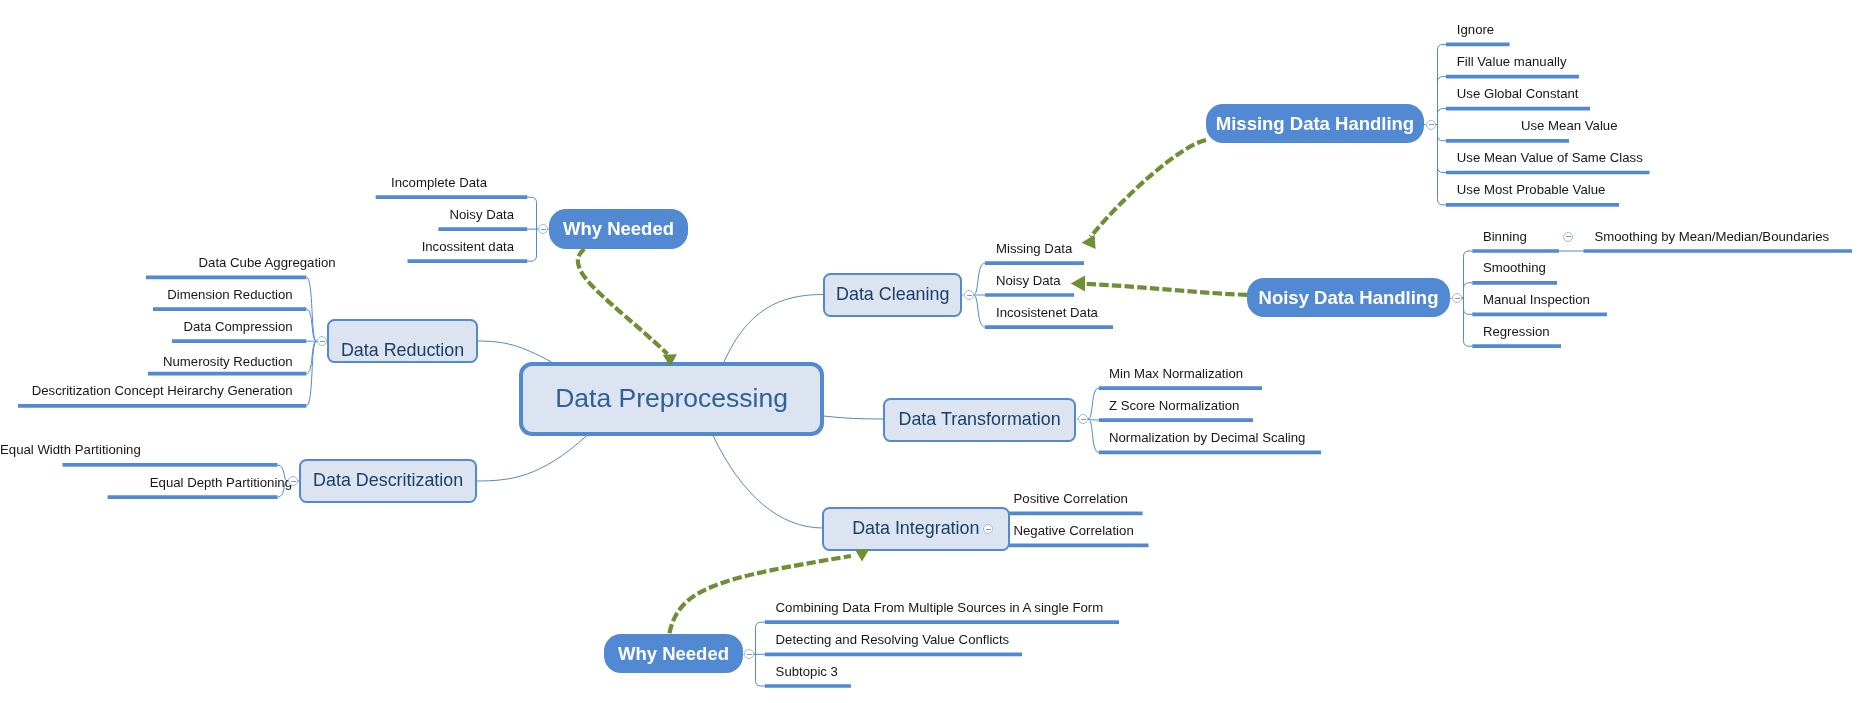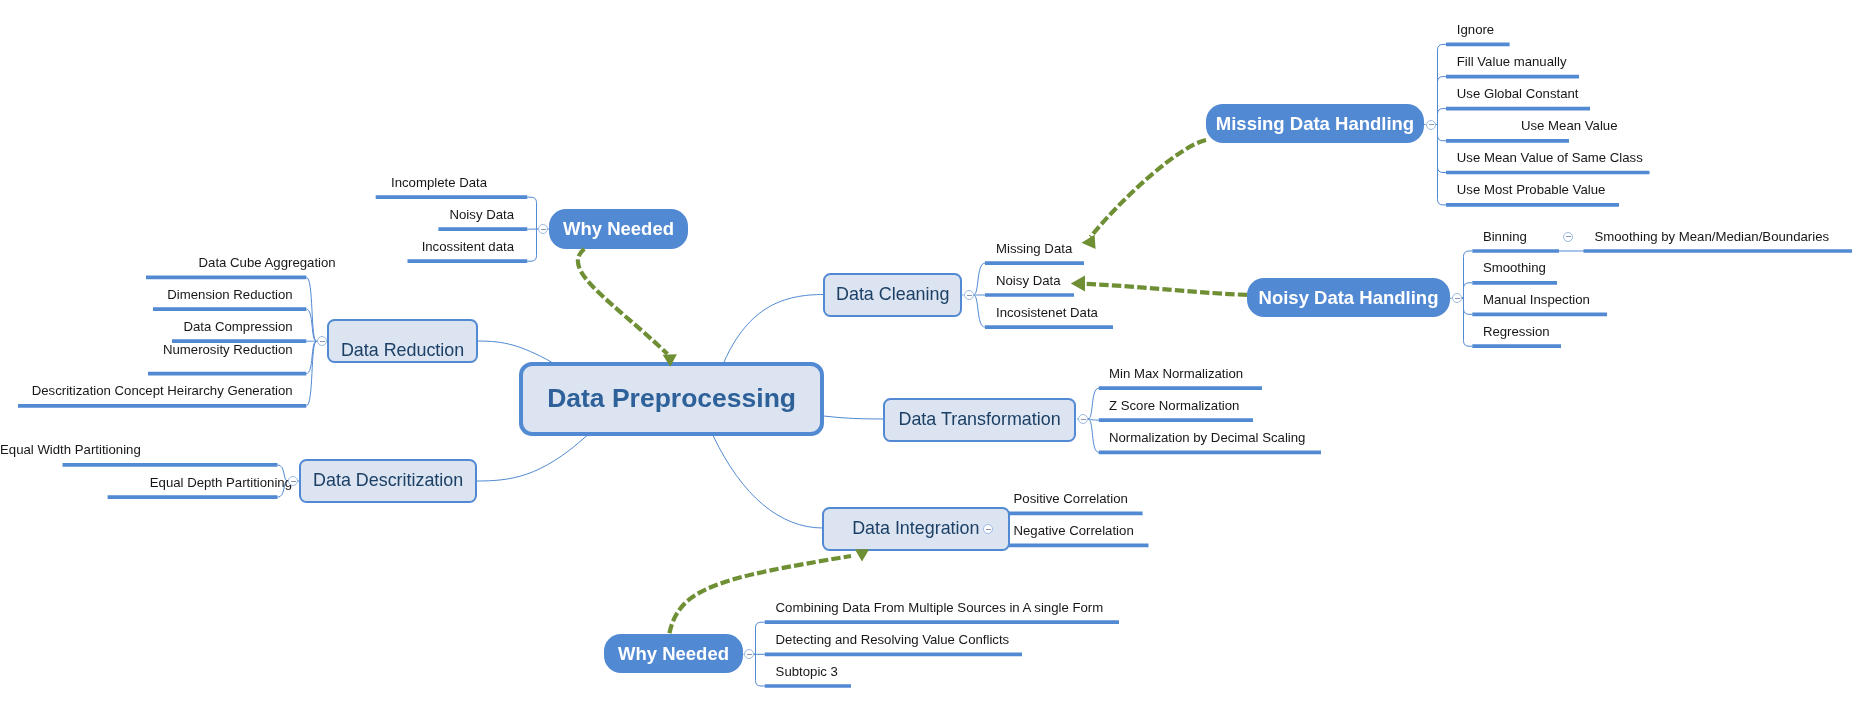--- a/index.html
+++ b/index.html
@@ -6,21 +6,21 @@
   html,body{margin:0;padding:0;}
   body{width:1869px;height:703px;background:#ffffff;overflow:hidden;
        font-family:"Liberation Sans",sans-serif;}
   #map{position:relative;width:1869px;height:703px;}
   svg.layer{position:absolute;left:0;top:0;width:1869px;height:703px;pointer-events:none;}
 
   .node{position:absolute;box-sizing:border-box;display:flex;align-items:center;
         justify-content:center;white-space:nowrap;}
 
   .root{background:#dbe4f0;border:4.3px solid #5289d3;border-radius:13px;
-        color:#2e6099;font-size:26.5px;font-weight:700;}
+        color:#2e6099;font-size:26.5px;font-weight:400;}
 
   .lvl2{background:#dbe4f0;border:2.4px solid #5289d3;border-radius:7.5px;
         color:#1c3f66;font-size:17.9px;}
 
   .hl{background:#5289d3;border-radius:17px;color:#ffffff;
       font-size:18.5px;font-weight:bold;}
 
   .leaf{position:absolute;white-space:nowrap;font-size:13.2px;color:#171717;
         line-height:13px;}
 
@@ -160,21 +160,21 @@
         <i></i>
       </div>
       <div class="leaf" style="top: 491.8px; left: 1013.5px;">Positive Correlation</div>
       <div class="leaf" style="top: 523.8px; left: 1013.5px;">Negative Correlation</div>
       <div class="tgl" style="left: 316.5px; top: 336.2px;">
         <i></i>
       </div>
       <div class="leaf" style="top: 255.8px; left: 0px; width: 292.7px; text-align: right; padding-left: 43px;">Data Cube Aggregation</div>
       <div class="leaf" style="top: 287.7px; left: 0px; width: 292.7px; text-align: right;">Dimension Reduction</div>
       <div class="leaf" style="top: 319.7px; left: 0px; width: 292.7px; text-align: right;">Data Compression</div>
-      <div class="leaf" style="top: 343px; left: 0px; width: 292.7px; text-align: right;">Numerosity Reduction</div>
+      <div class="leaf" style="top: 355px; left: 0px; width: 292.7px; text-align: right;">Numerosity Reduction</div>
       <div class="leaf" style="top: 384.3px; left: 0px; width: 292.7px; text-align: right;">Descritization Concept Heirarchy Generation</div>
       <div class="tgl" style="left: 287.5px; top: 476px;">
         <i></i>
       </div>
       <div class="leaf" style="top: 443.4px; left: 0px; width: 218px; text-align: left;">Equal Width Partitioning</div>
       <div class="leaf" style="top: 475.7px; left: 0px; width: 292px; text-align: right;">Equal Depth Partitioning</div>
       <div class="tgl" style="left: 537.5px; top: 224px;">
         <i></i>
       </div>
       <div class="leaf" style="top: 175.7px; left: 0px; width: 487px; text-align: right;">Incomplete Data</div>

